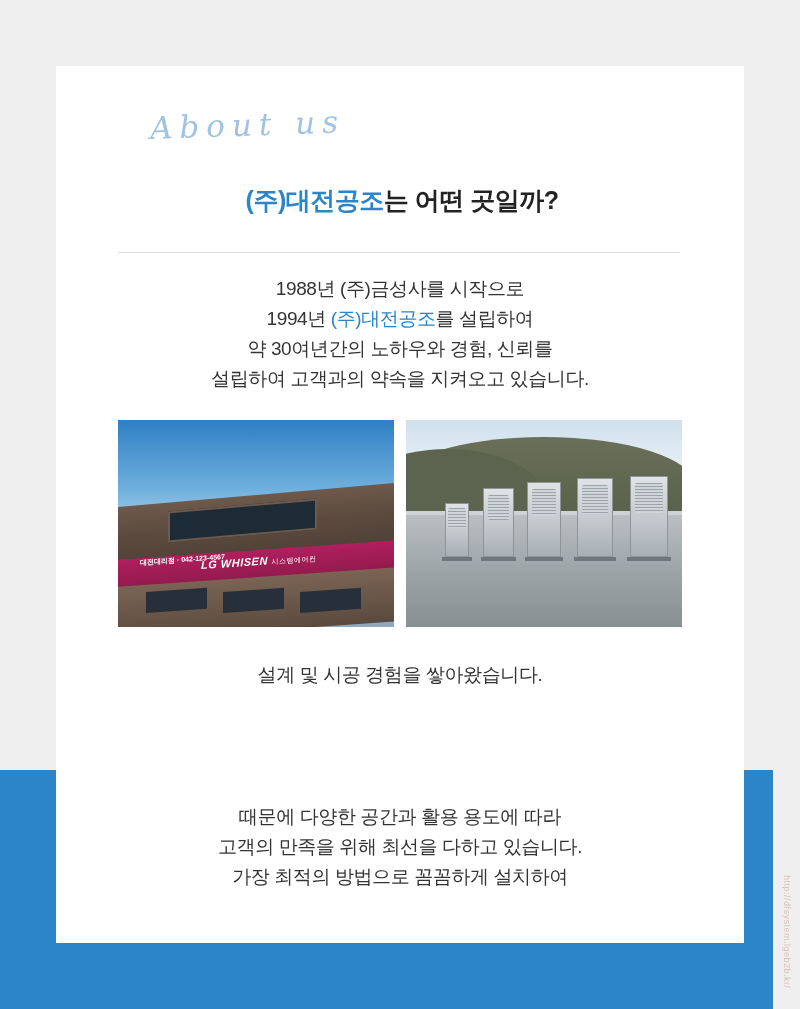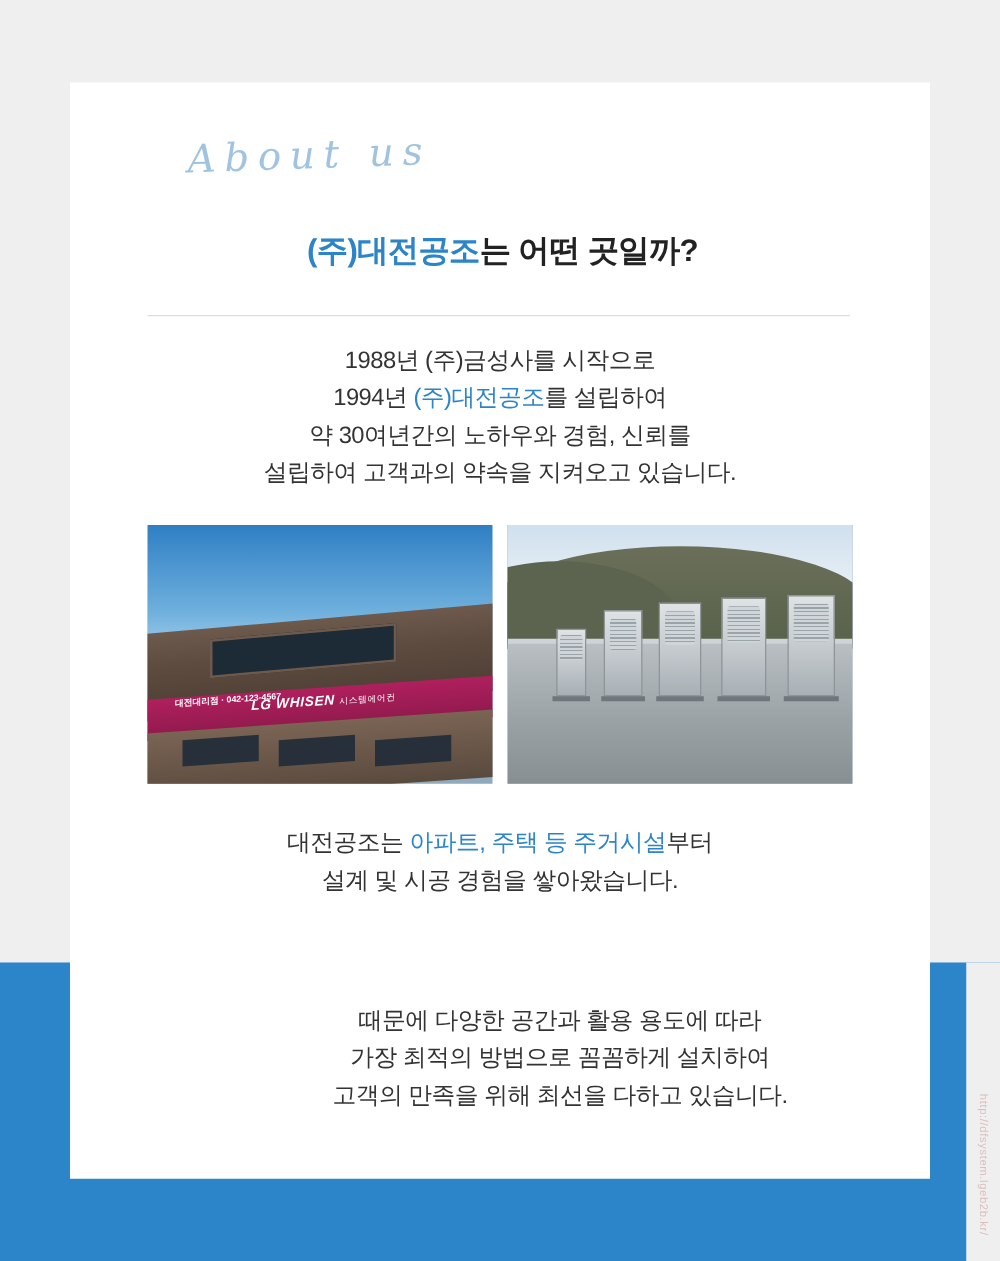--- a/index.html
+++ b/index.html
@@ -202,21 +202,20 @@
   .body-text-2 {
     position: absolute;
     left: 0;
     top: 736px;
     width: 688px;
     text-align: center;
     font-size: 19px;
     line-height: 30px;
     color: #333333;
     letter-spacing: -0.4px;
-    margin-left: 48px;
   }
   .watermark {
     position: absolute;
     right: 8px;
     bottom: 20px;
     font-size: 9px;
     color: #d8b7b7;
     writing-mode: vertical-rl;
     letter-spacing: 0.5px;
     opacity: 0.85;
@@ -281,29 +280,26 @@
         <div class="p2-base" style="left:43%; top:66%; width:14%;"></div>
         <div class="p2-unit" style="left:62%; top:28%; width:13%; height:38%;"></div>
         <div class="p2-base" style="left:61%; top:66%; width:15%;"></div>
         <div class="p2-unit" style="left:81%; top:27%; width:14%; height:39%;"></div>
         <div class="p2-base" style="left:80%; top:66%; width:16%;"></div>
       </div>
 
     </div>
 
     <div class="body-text-1">
-      <div>
-        <span>대전공조는 </span><span class="hl">아파트, 주택 등 주거시설</span><span>부터</span>
-      </div>
       <div>설계 및 시공 경험을 쌓아왔습니다.</div>
     </div>
 
     <div class="body-text-2">
       <div>때문에 다양한 공간과 활용 용도에 따라</div>
+      <div>고객의 만족을 위해 최선을 다하고 있습니다.</div>
       <div>가장 최적의 방법으로 꼼꼼하게 설치하여</div>
-      <div>고객의 만족을 위해 최선을 다하고 있습니다.</div>
     </div>
 
   </div>
 
   <div class="watermark">http://dfsystem.lgeb2b.kr/</div>
 
 </div>
 
 </body></html>

